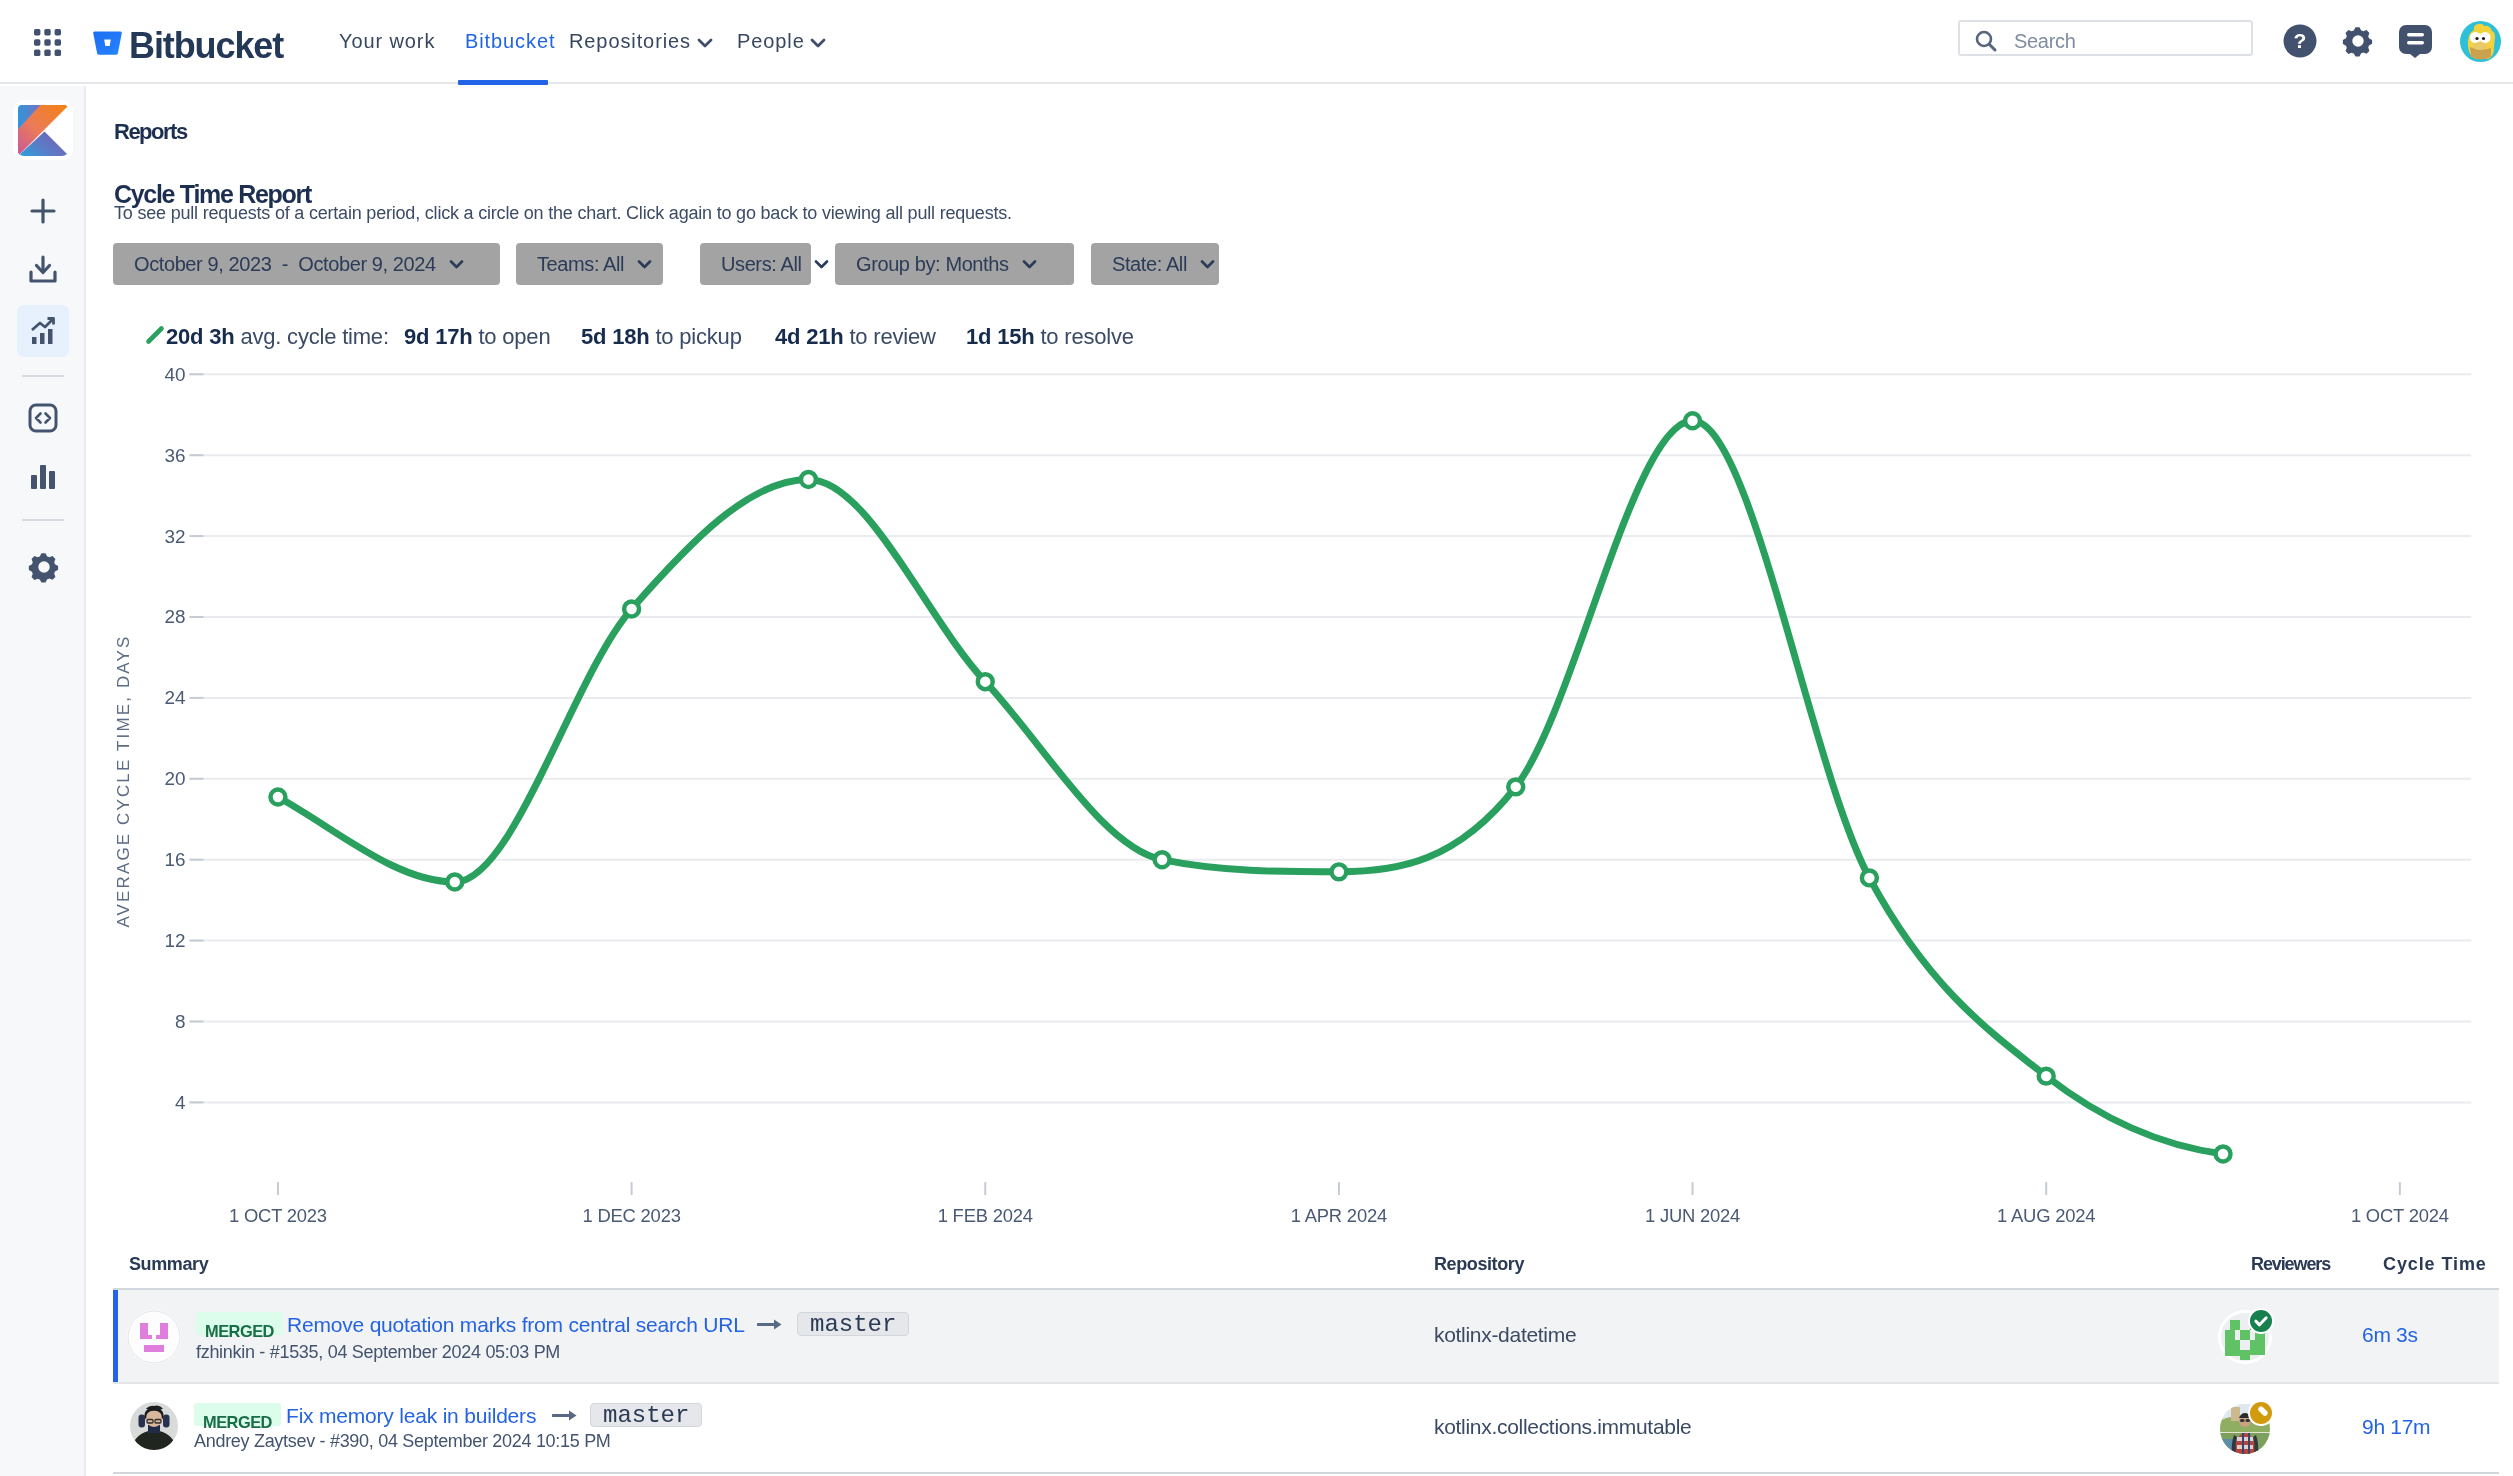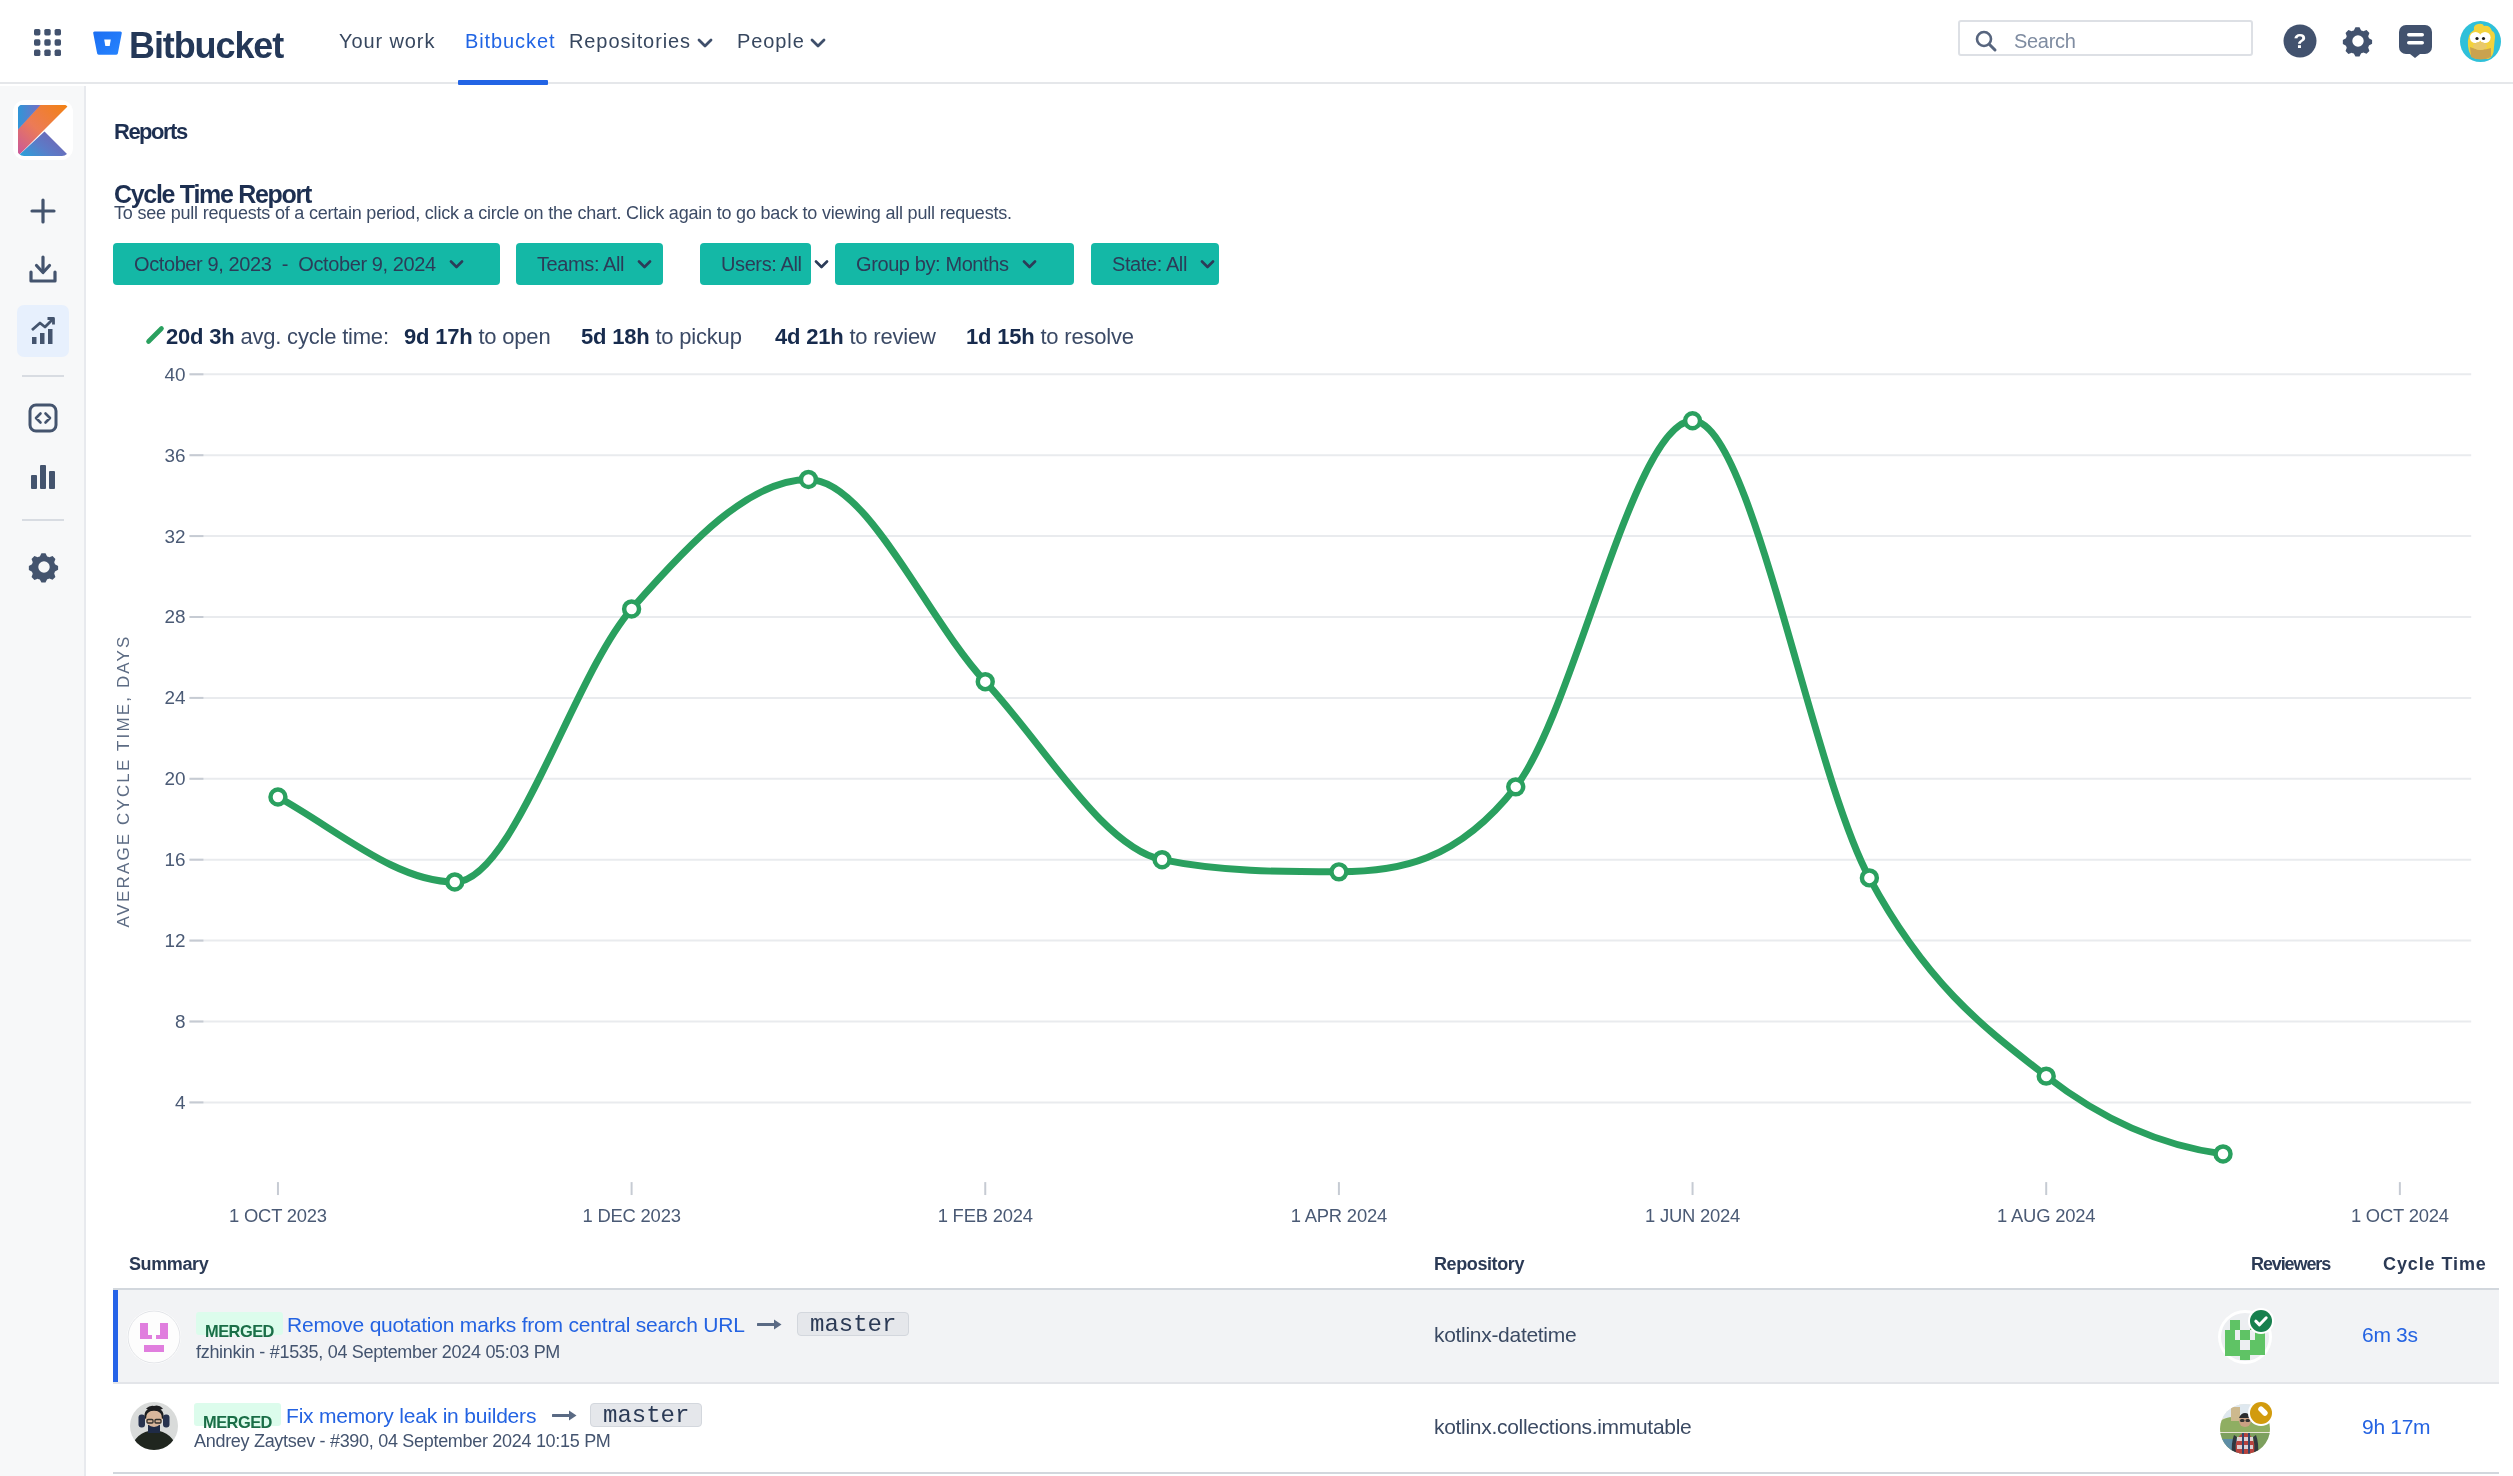--- a/index.html
+++ b/index.html
@@ -19,21 +19,21 @@
 
 #sidebar { position:absolute; left:0; top:86px; width:86px; height:1391px;
   background:#f7f8f9; border-right:2px solid #e8eaee; }
 .sidesep { position:absolute; left:22px; width:42px; height:2px; background:#d8dce2; }
 
 #h1 { position:absolute; left:114px; top:119px; font-size:22px; font-weight:bold;
   letter-spacing:-1.5px; color:#1d2f51; }
 #h2 { position:absolute; left:114px; top:180px; font-size:25px; font-weight:bold;
   letter-spacing:-1.3px; color:#1d2f51; }
 #desc { position:absolute; left:114px; top:203px; font-size:18px; letter-spacing:-0.2px; color:#3c4b66; }
-.fbtn { position:absolute; top:243px; height:42px; background:#14b8a6; border-radius:4px;
+.fbtn { position:absolute; top:243px; height:42px; background:#a3a3a3; border-radius:4px;
   font-size:20px; letter-spacing:-0.4px; color:#2c3c58; line-height:42px; padding-left:21px; }
 .fbtn svg { display:inline-block; margin-left:13px; vertical-align:2px; }
 .fbtn { white-space:nowrap; }
 
 .leg { position:absolute; top:324px; font-size:22px; letter-spacing:-0.2px; color:#3b4a66; }
 .leg b { color:#172b4d; }
 
 .thead { position:absolute; font-size:18px; font-weight:bold; letter-spacing:-0.4px; color:#2b3a55; }
 .tline { position:absolute; left:113px; width:2386px; height:2px; }
 #row1 { position:absolute; left:113px; top:1290px; width:2386px; height:93px; background:#f2f3f5;

